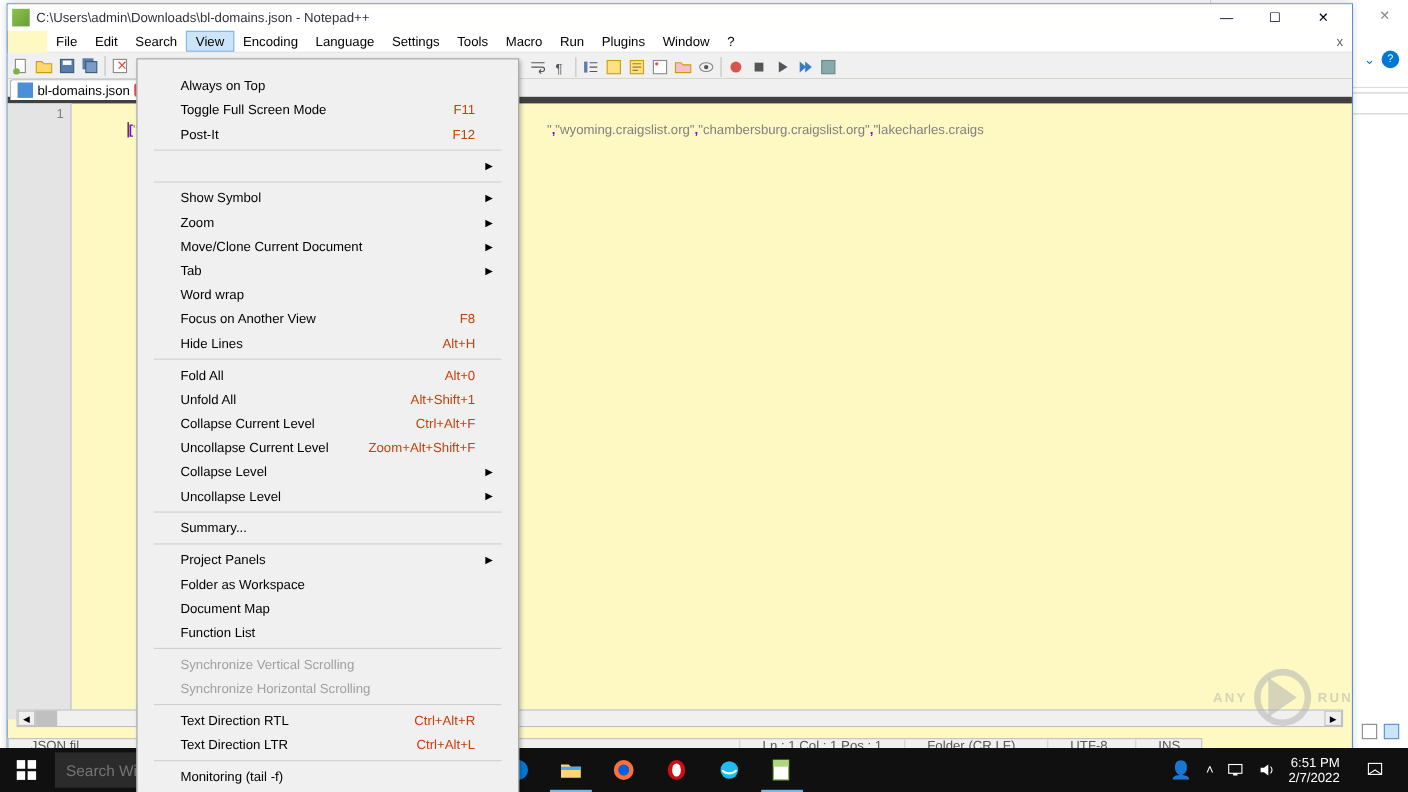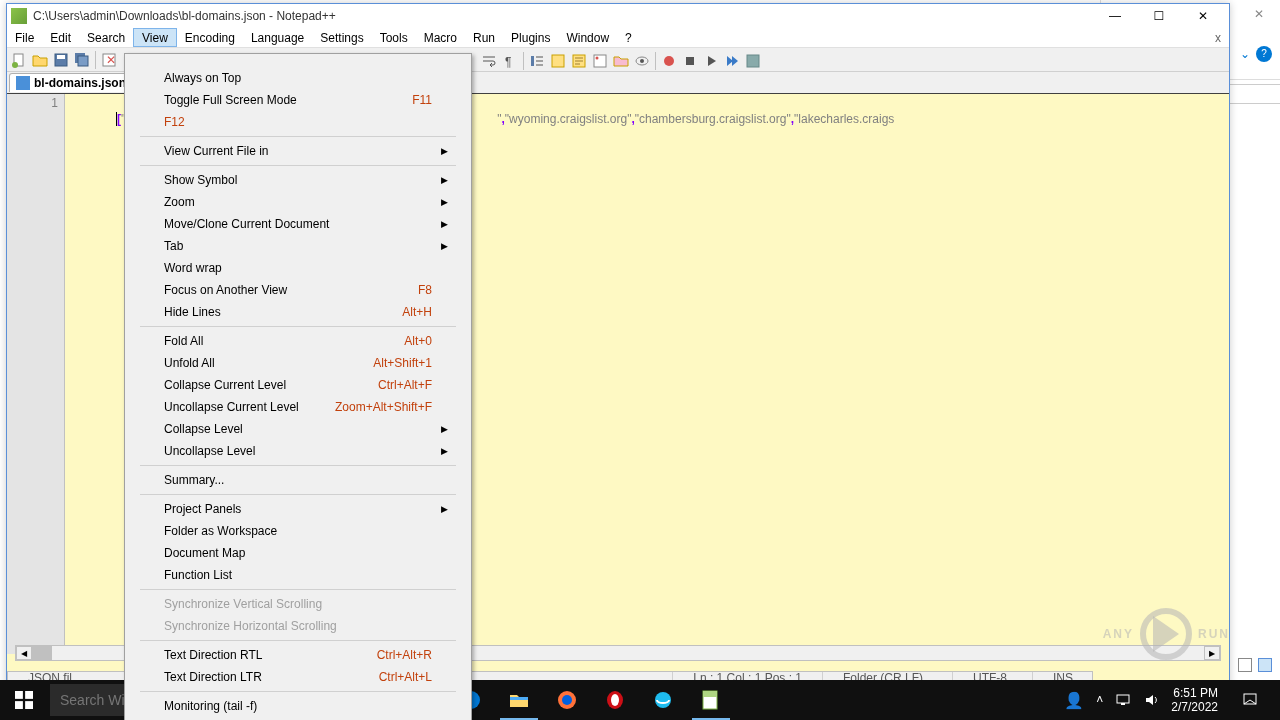--- a/index.html
+++ b/index.html
@@ -16,33 +16,33 @@
 
 
 .npp-window { position: absolute; left: 6px; top: 3px; width: 1224px; height: 715px; background: #fef9c3; border: 1px solid #5a8fd8; box-shadow: 0 0 8px rgba(0,0,0,0.2); }
 .npp-titlebar { height: 24px; display: flex; align-items: center; padding: 0 4px; background: #fff; }
 .npp-icon { width: 16px; height: 16px; background: linear-gradient(135deg, #8bc34a, #689f38); margin-right: 6px; }
 .npp-title { flex: 1; font-size: 12px; color: #333; }
 .npp-winbtns { display: flex; }
 .npp-winbtn { width: 44px; height: 24px; display: flex; align-items: center; justify-content: center; color: #000; }
 
 
-.npp-menubar { height: 20px; display: flex; align-items: stretch; background: #fff; border-bottom: 1px solid #e0e0e0; }
+.npp-menubar { height: 20px; display: flex; align-items: stretch; background: #fff; border-bottom: 1px solid #e0e0e0; margin-left: 36px; }
 .menu-item { padding: 0 8px; display: flex; align-items: center; font-size: 12px; cursor: default; }
 .menu-item.active { background: #cce4f7; border: 1px solid #7eb4ea; }
 .menu-close { margin-left: auto; padding: 0 8px; display: flex; align-items: center; color: #666; font-size: 12px;}
 
 
 .npp-toolbar { height: 24px; background: #f0f0f0; border-bottom: 1px solid #d0d0d0; display: flex; align-items: center; padding: 0 2px; gap: 1px; }
 .tb-btn { width: 20px; height: 20px; display: flex; align-items: center; justify-content: center; border: 1px solid transparent; }
 .tb-sep { width: 1px; height: 18px; background: #c0c0c0; margin: 0 2px; }
 .tb-svg { width: 16px; height: 16px; }
 
 
-.npp-tabs { height: 22px; background: #f0f0f0; display: flex; align-items: center; padding: 0 2px; border-bottom: 1px solid #404040; font-weight: bold; }
+.npp-tabs { height: 22px; background: #f0f0f0; display: flex; align-items: flex-start; padding: 0 2px; border-bottom: 6px solid #404040; }
 .tab { display: flex; align-items: center; padding: 2px 6px; background: #fff; border: 1px solid #b0b0b0; border-bottom: none; border-radius: 3px 3px 0 0; gap: 4px; }
 .tab-icon { width: 14px; height: 14px; background: #4a90d9; }
 .tab-close { width: 12px; height: 12px; background: #d9534f; border-radius: 2px; display: flex; align-items: center; justify-content: center; color: #fff; font-size: 8px; }
 
 
 .npp-editor { display: flex; height: 560px; position: relative; }
 .gutter { width: 58px; background: #e4e4e4; border-right: 1px solid #c0c0c0; text-align: right; padding: 2px 6px; color: #808080; font-family: 'Consolas', monospace; font-size: 13px; }
 .editor-body { flex: 1; padding: 2px 4px; font-family: 'Consolas', monospace; font-size: 13px; white-space: pre; overflow: hidden; position: relative; }
 .str { color: #808080; }
 .sym { color: #8000ff; font-weight: bold; }
@@ -267,25 +267,25 @@
 
 <div class="view-menu" id="viewmenu">
     <div class="vm-item">
       <span class="vm-label">Always on Top</span>
     </div>
     <div class="vm-item">
       <span class="vm-label">Toggle Full Screen Mode</span>
       <span class="vm-shortcut">F11</span>
     </div>
     <div class="vm-item">
+      <span class="vm-label">Post-It</span>
       <span class="vm-shortcut">F12</span>
     </div>
     <div class="vm-sep"></div>
     <div class="vm-item">
-      <span class="vm-label">View Current File in</span>
       <span class="vm-arrow">▶</span>
     </div>
     <div class="vm-sep"></div>
     <div class="vm-item">
       <span class="vm-label">Show Symbol</span>
       <span class="vm-arrow">▶</span>
     </div>
     <div class="vm-item">
       <span class="vm-label">Zoom</span>
       <span class="vm-arrow">▶</span>

